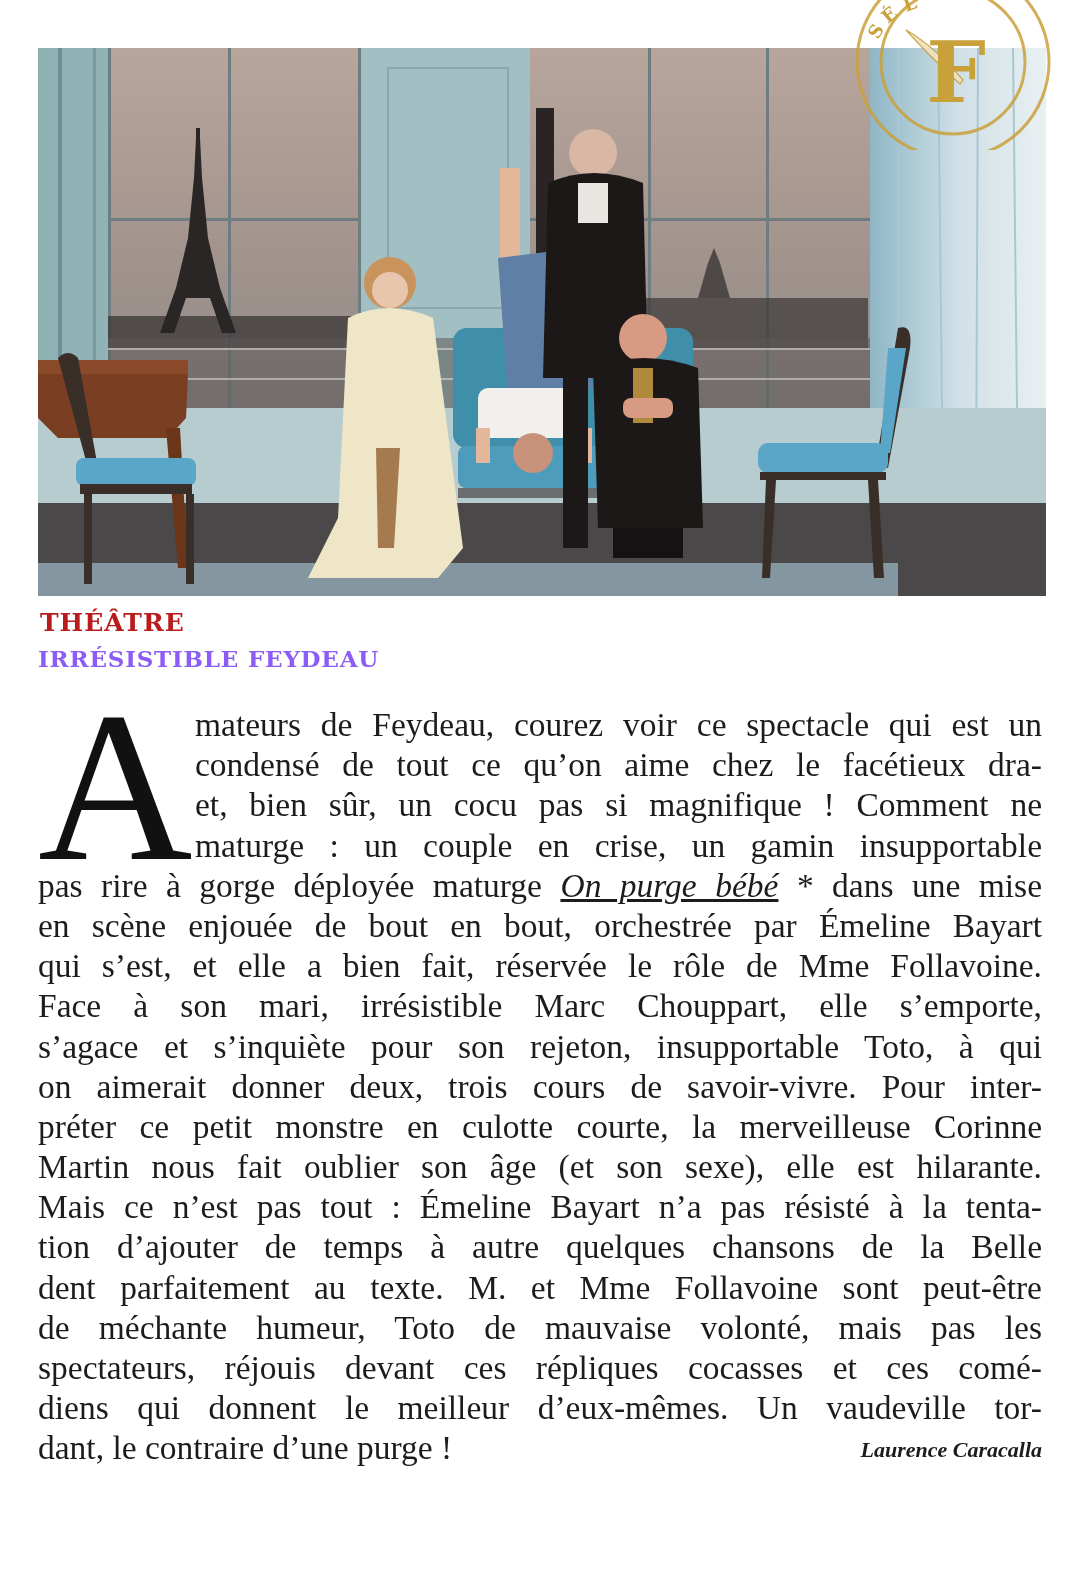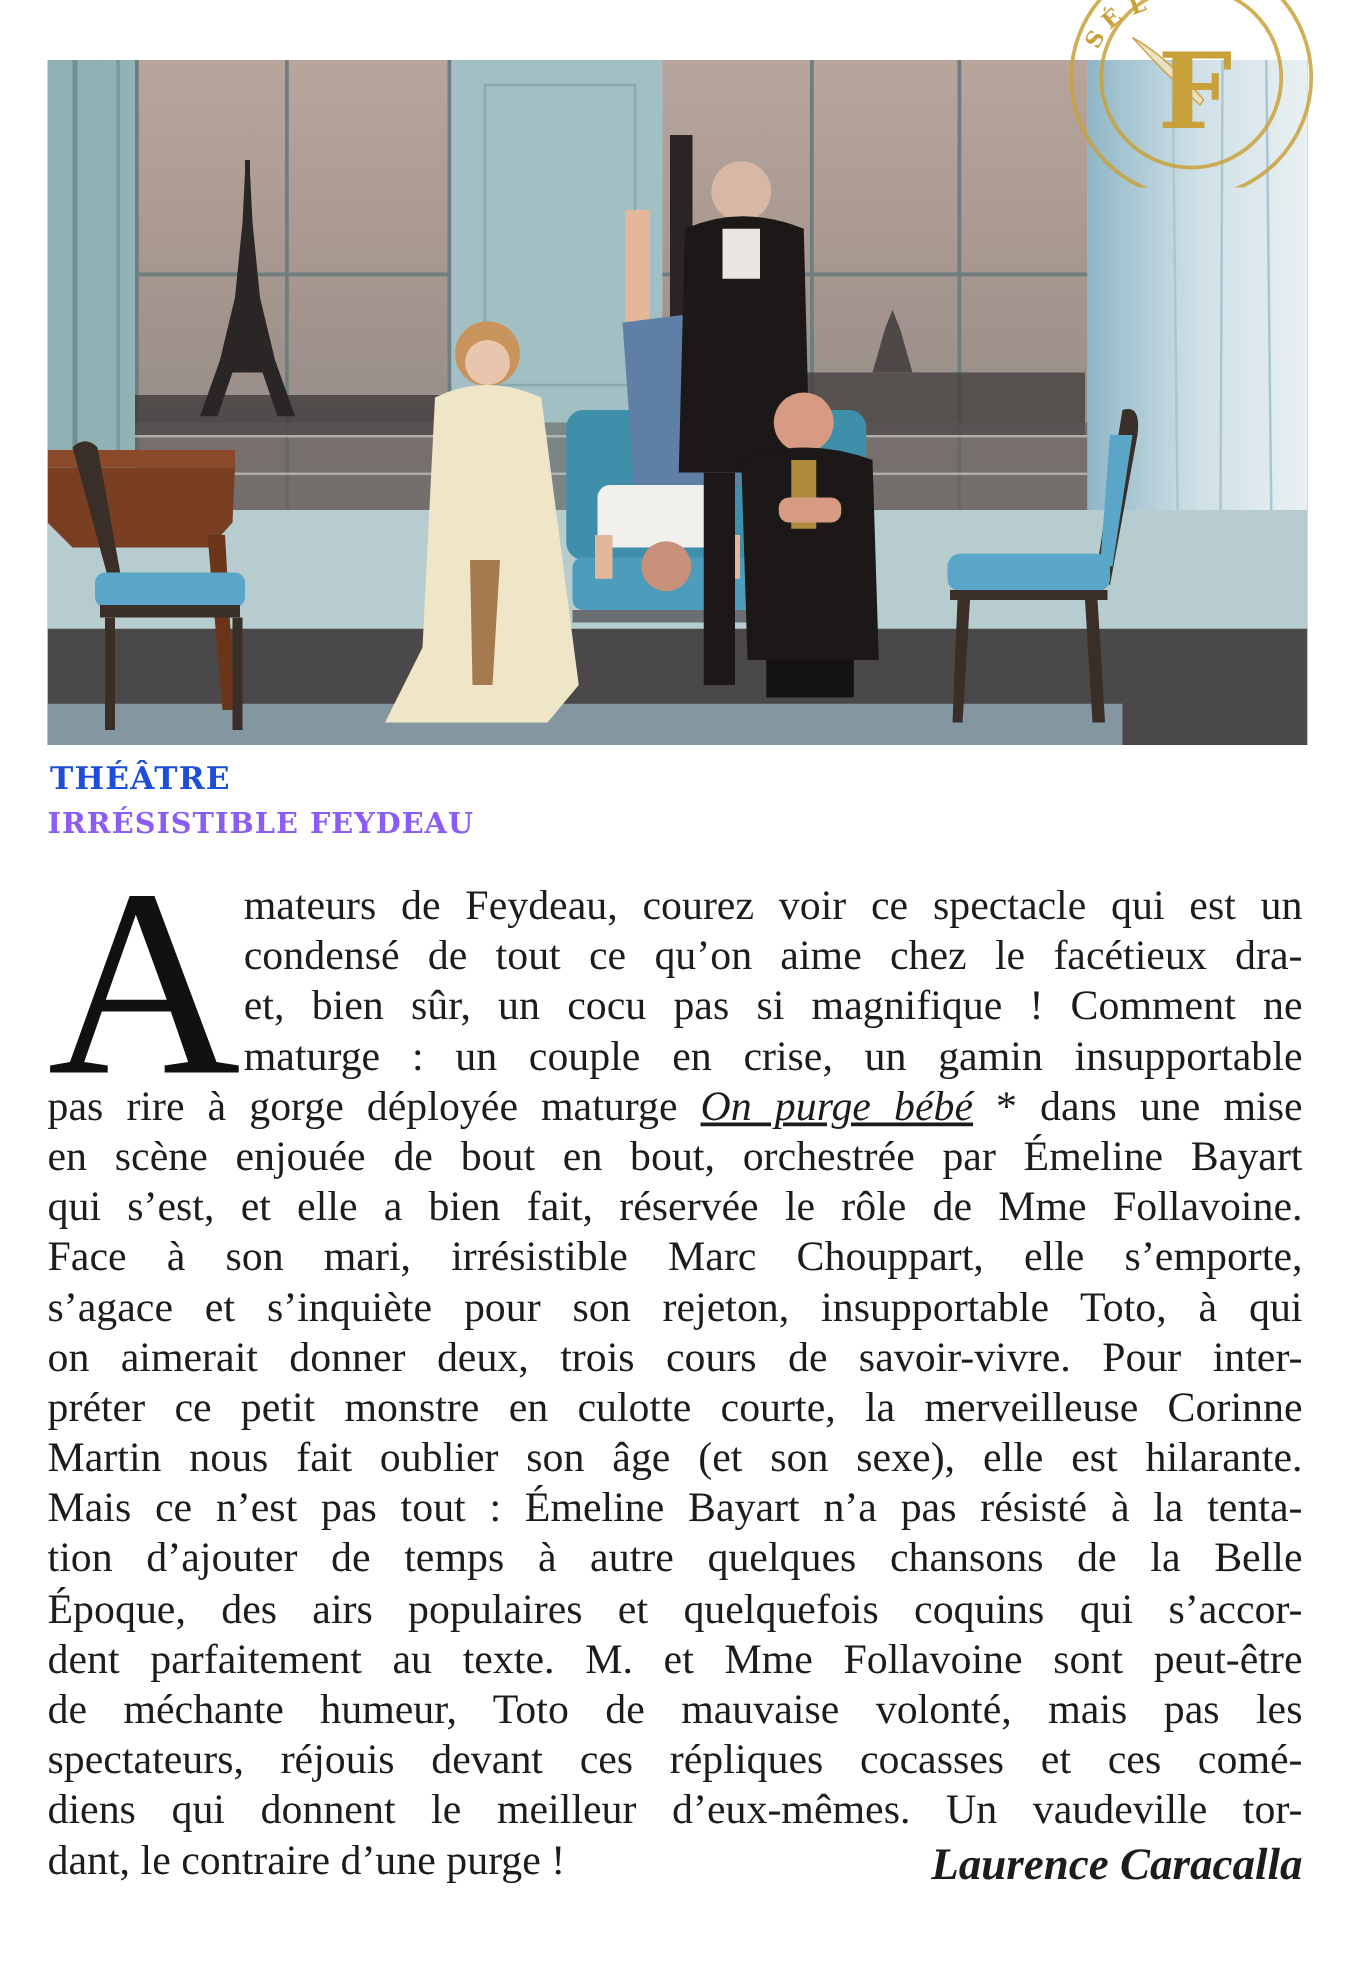--- a/index.html
+++ b/index.html
@@ -12,21 +12,21 @@
   }
   .photo svg { display: block; width: 100%; height: 100%; }
 
   
   .stamp { position: absolute; left: 848px; top: 0; width: 210px; height: 150px; }
 
   
   .kicker {
     position: absolute; left: 40px; top: 608px;
     font-family: "DejaVu Serif", serif; font-weight: bold;
-    font-size: 25px; letter-spacing: 1px; color: #1d4ed8;
+    font-size: 25px; letter-spacing: 1px; color: #b91c1c;
   }
   .title {
     position: absolute; left: 38px; top: 645px;
     font-family: "DejaVu Serif", serif; font-weight: bold;
     font-size: 23px; letter-spacing: 0.8px; color: #8b5cf6;
   }
 
   
   .body {
     position: absolute; left: 38px; top: 705px; width: 1004px;
@@ -40,21 +40,21 @@
   .line.indent { margin-left: 157px; }
   .dropcap {
     position: absolute; left: 0; top: 2px;
     font-family: "Liberation Serif", serif; font-size: 214px; line-height: 160px;
     color: #111; height: 160px; width: 150px;
   }
   .italic { font-style: italic; text-decoration: underline; }
   .byline-row { display: flex; justify-content: space-between; white-space: nowrap; height: 40.2px; text-align: right; }
   .byline {
     font-family: "Liberation Serif", serif; font-style: italic; font-weight: bold;
-    font-size: 36px; color: #1c1c1c; padding-top: 2px;
+    font-size: 22px; color: #1c1c1c; padding-top: 2px;
   }
   .footnote {
     position: absolute; left: 38px; top: 1586px;
     font-family: Liberation Sans, sans-serif; font-weight: bold;
     font-size: 25.5px; color: #1c1c1c; white-space: nowrap; text-align: center;
   }
   .footnote sup { font-size: 15px; vertical-align: 9px; }
 </style>
 </head>
 <body>
@@ -221,21 +221,20 @@
   <span class="line"><span>pas rire à gorge déployée maturge</span> <span class="italic">On purge bébé</span> <span>* dans une mise</span></span>
   <span class="line">en scène enjouée de bout en bout, orchestrée par Émeline Bayart</span>
   <span class="line">qui s’est, et elle a bien fait, réservée le rôle de Mme Follavoine.</span>
   <span class="line">Face à son mari, irrésistible Marc Chouppart, elle s’emporte,</span>
   <span class="line">s’agace et s’inquiète pour son rejeton, insupportable Toto, à qui</span>
   <span class="line">on aimerait donner deux, trois cours de savoir-vivre. Pour inter-</span>
   <span class="line">préter ce petit monstre en culotte courte, la merveilleuse Corinne</span>
   <span class="line">Martin nous fait oublier son âge (et son sexe), elle est hilarante.</span>
   <span class="line">Mais ce n’est pas tout : Émeline Bayart n’a pas résisté à la tenta-</span>
   <span class="line">tion d’ajouter de temps à autre quelques chansons de la Belle</span>
-  <span class="line">Époque, des airs populaires et quelquefois coquins qui s’accor-</span>
   <span class="line">dent parfaitement au texte. M. et Mme Follavoine sont peut-être</span>
   <span class="line">de méchante humeur, Toto de mauvaise volonté, mais pas les</span>
   <span class="line">spectateurs, réjouis devant ces répliques cocasses et ces comé-</span>
   <span class="line">diens qui donnent le meilleur d’eux-mêmes. Un vaudeville tor-</span>
   <div class="byline-row">
     <span>dant, le contraire d’une purge !</span>
     <span class="byline">Laurence Caracalla</span>
   </div>
 </div>
 

